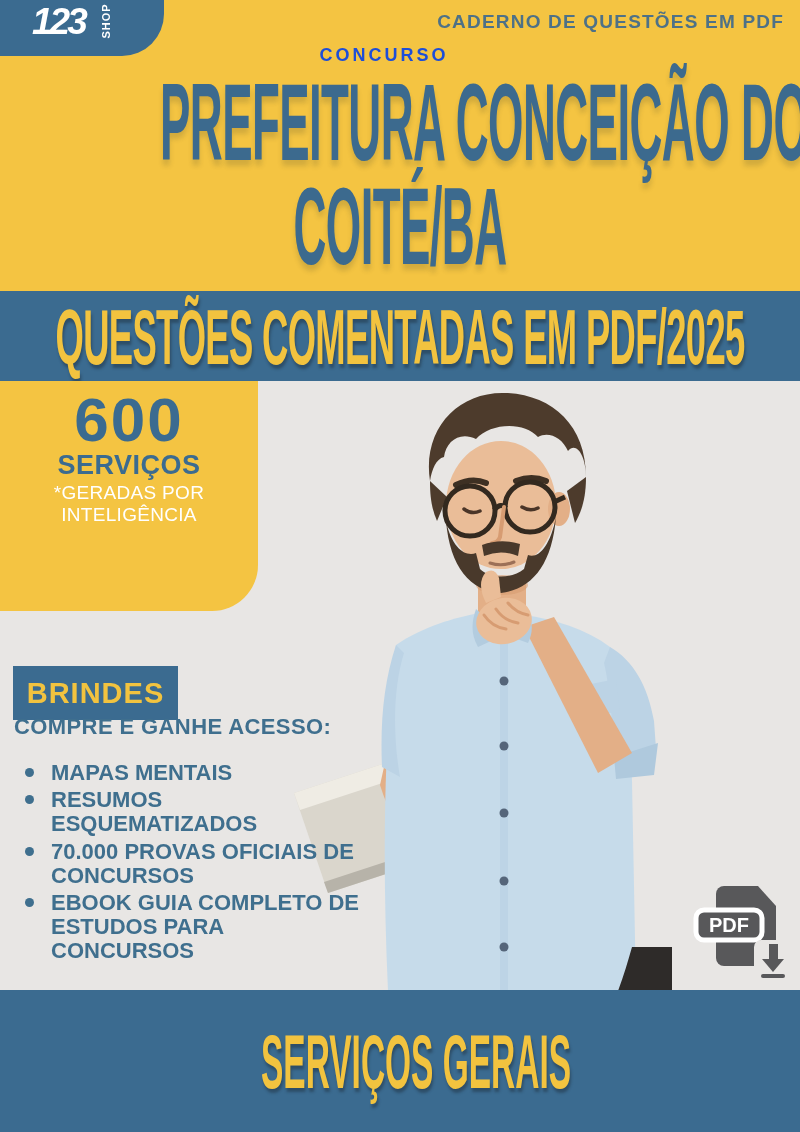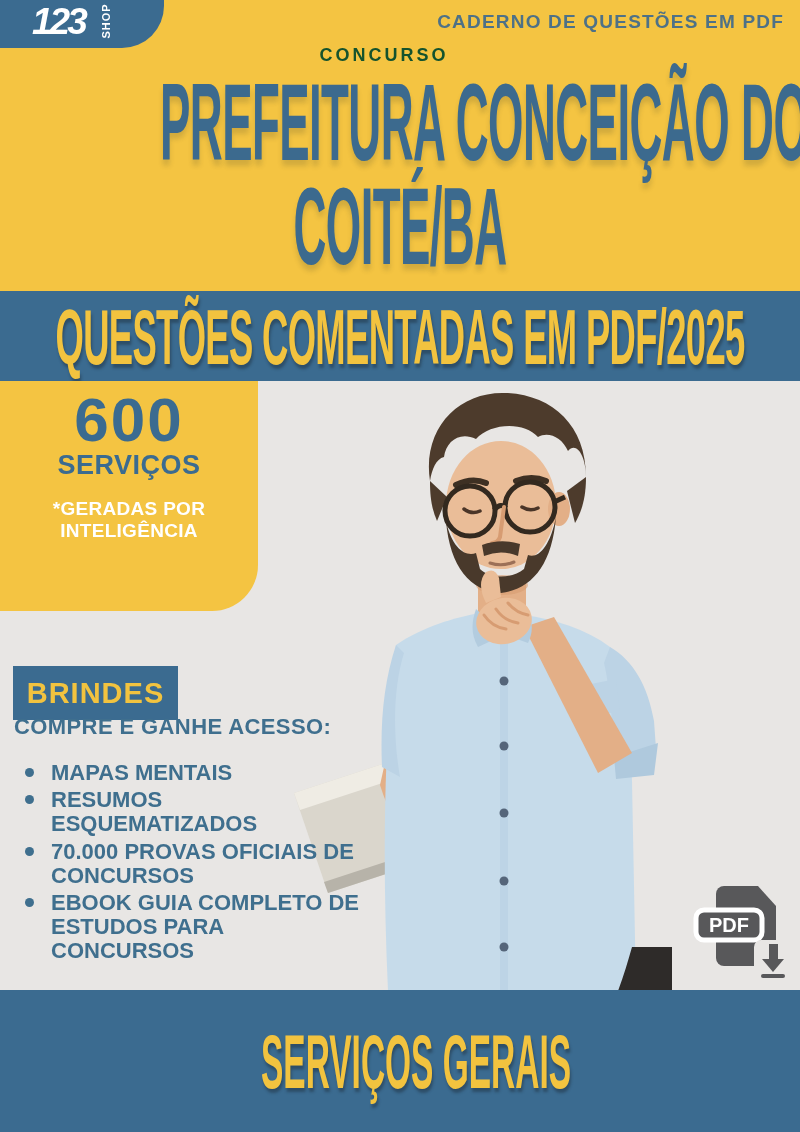--- a/index.html
+++ b/index.html
@@ -5,39 +5,39 @@
   * { margin:0; padding:0; box-sizing:border-box; }
   html,body { background:#cfcfcf; }
   .page {
     position:relative; width:800px; height:1132px; overflow:hidden;
     background:#E8E6E4; font-family:"Liberation Sans", sans-serif;
     margin:0 auto;
   }
   
   .top-yellow { position:absolute; top:0; left:0; width:800px; height:291px; background:#F4C442; }
   .logo {
-    position:absolute; top:0; left:0; width:164px; height:48px;
+    position:absolute; top:0; left:0; width:164px; height:56px;
     background:#3B6B90; border-radius:0 0 42px 0;
   }
   .logo-num {
     position:absolute; left:32px; top:1px; color:#FFFFFF;
     font-size:37px; font-weight:bold; font-style:italic; letter-spacing:-3px;
   }
   .logo-shop {
     position:absolute; left:88px; top:15px; color:#FFFFFF;
     font-size:11px; font-weight:bold; letter-spacing:1px;
     transform:rotate(-90deg); transform-origin:center;
   }
   .top-label {
     position:absolute; top:11px; right:16px;
     color:#4E7187; font-size:19px; font-weight:bold; letter-spacing:1.2px;
   }
   .kicker {
     position:absolute; top:45px; left:0; width:768px; text-align:center;
-    color:#14532d; font-size:18px; font-weight:bold; letter-spacing:3px;
+    color:#1d4ed8; font-size:18px; font-weight:bold; letter-spacing:3px;
   }
   .main-title {
     position:absolute; top:70px; left:0; width:800px; text-align:center;
     color:#3C6A8E; font-weight:bold;
     transform:scale(0.60,1.45); transform-origin:50% 0;
     text-shadow:0 4px 6px rgba(60,60,40,0.18);
   }
   .main-title .line { display:block; font-size:76px; line-height:72px; white-space:nowrap; letter-spacing:-1px; }
   
   .banner {
@@ -49,21 +49,21 @@
     text-shadow:2px 3px 3px rgba(25,35,45,0.40);
   }
   .banner .cond-yellow { font-size:56px; transform:scale(0.65,1.40); letter-spacing:-1px; }
   
   .stats {
     position:absolute; top:381px; left:0; width:258px; height:230px;
     background:#F4C442; border-radius:0 0 46px 0; text-align:center;
   }
   .stats-number { margin-top:8px; color:#3B6B90; font-size:62px; font-weight:bold; line-height:1.0; letter-spacing:2px; }
   .stats-label { color:#3B6B90; font-size:27px; font-weight:bold; line-height:1.05; letter-spacing:0.5px; }
-  .stats-note { margin-top:19px; color:#FFFFFF; font-size:19px; font-weight:bold; line-height:1.16; letter-spacing:0.3px; }
+  .stats-note { margin-top:3px; color:#FFFFFF; font-size:19px; font-weight:normal; line-height:1.16; letter-spacing:0.3px; }
   
   .badge {
     position:absolute; left:13px; top:650px; width:165px; height:54px; background:#3B6B90;
     display:flex; align-items:center; justify-content:center;margin-top:16px;
   }
   .badge span { color:#F2C33F; font-size:29px; font-weight:bold; letter-spacing:1px; }
   .offer-heading {
     position:absolute; left:14px; top:714px;
     color:#3F6F8E; font-size:22px; font-weight:bold; letter-spacing:0.4px;
   }

